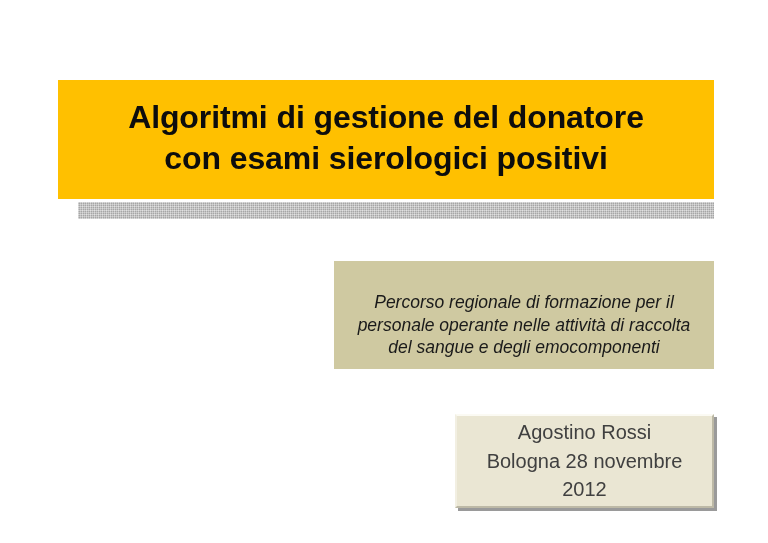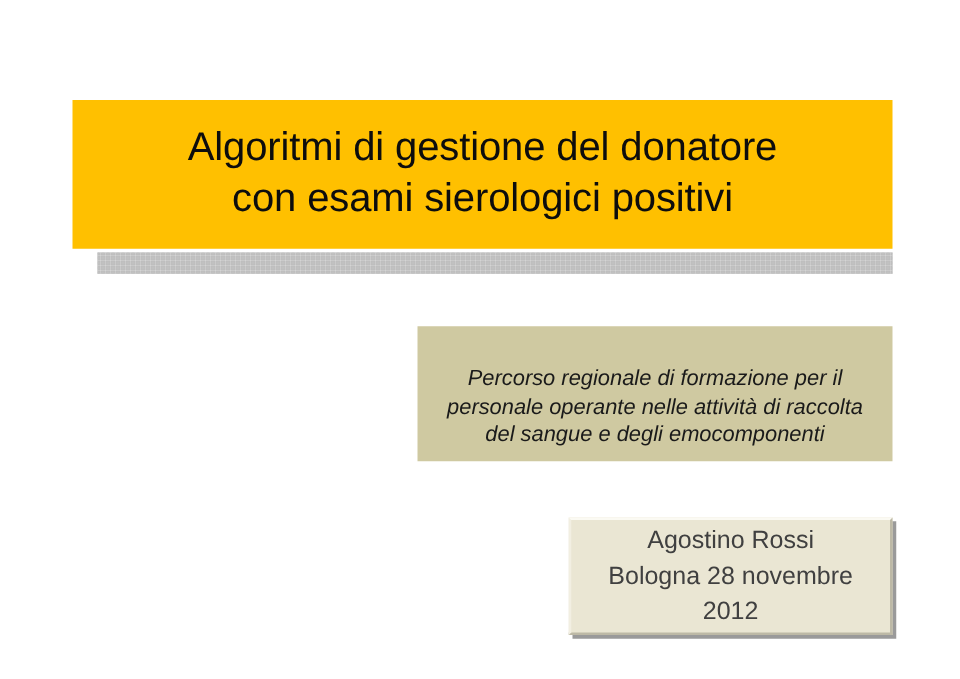--- a/index.html
+++ b/index.html
@@ -36,21 +36,21 @@
     box-sizing: border-box;
     display: flex;
     align-items: center;
     justify-content: center;
     padding: 2px 14px 6px 14px;
   }
   .title-text {
     color: #0d0d0d;
     font-size: 32px;
     line-height: 1.26;
-    font-weight: 400;
+    font-weight: 700;
     text-align: center;
     letter-spacing: -0.1px;
     white-space: pre-line;
   }
 
   
   .divider-bar {
     position: absolute;
     left: 78px;
     top: 202px;

